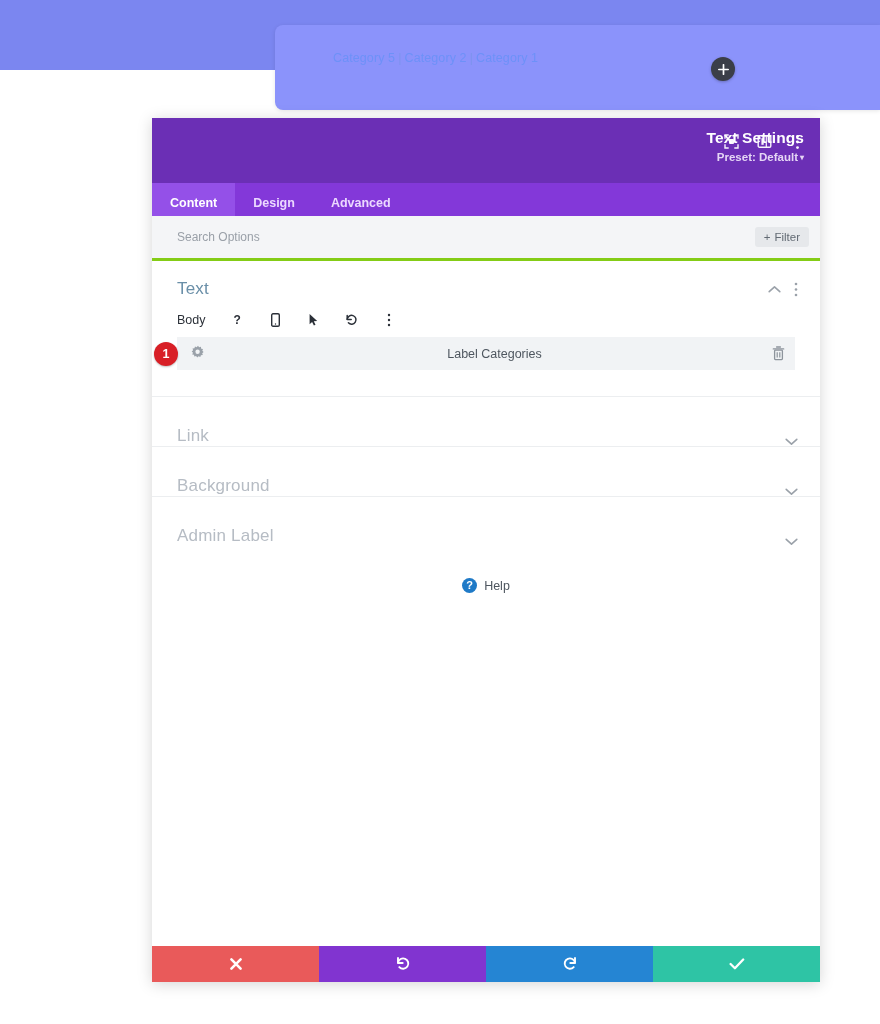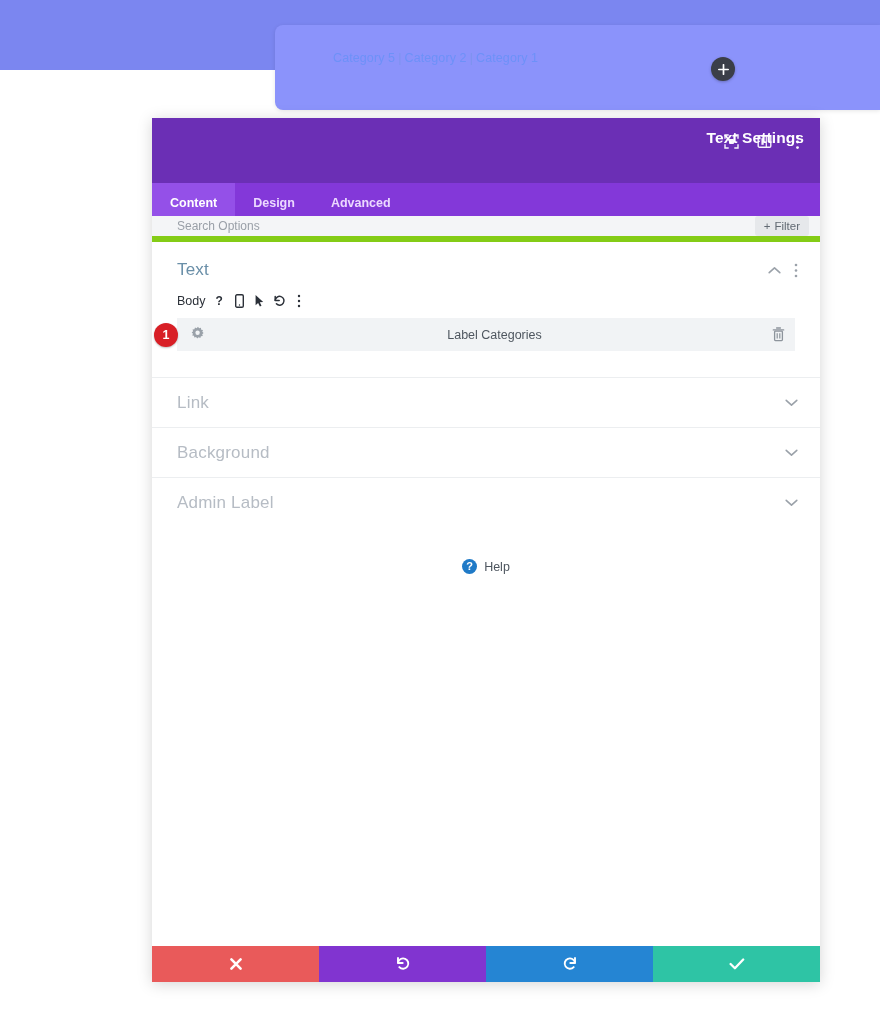--- a/index.html
+++ b/index.html
@@ -141,23 +141,23 @@
     font-weight: bold;
     cursor: pointer;
   }
   .tab.active {
     background: #9450e8;
     color: #ffffff;
   }
 
   
   .search-bar {
-    height: 26px;
+    height: 45px;
     background: #f4f5f7;
-    border-bottom: 6px solid #84cc16;
+    border-bottom: 3px solid #84cc16;
     display: flex;
     align-items: center;
     padding: 0 11px 0 25px;
     flex: 0 0 auto;
     position: relative;
   }
   .search-input {
     border: none;
     background: transparent;
     outline: none;
@@ -205,21 +205,21 @@
     margin-left: auto;
     display: flex;
     align-items: center;
     gap: 13px;
   }
   .sec-act { cursor: pointer; display:flex; align-items:center; }
 
   .field-label-row {
     display: flex;
     align-items: center;
-    gap: 7px;
+    gap: 25px;
     padding: 6px 25px 6px 25px;
   }
   .field-label {
     font-size: 12.5px;
     color: #2b3038;
   }
   .flabel-icon {
     width: 13px; height: 14px;
     display: flex; align-items: center; justify-content: center;
     cursor: pointer;
@@ -270,21 +270,21 @@
     align-items: center;
   }
 
   .section-spacer { height: 26px; }
 
   
   .section-collapsed {
     height: 50px;
     border-top: 1px solid #eceef0;
     display: flex;
-    align-items: center;
+    align-items: flex-end;
     padding: 0 22px 0 25px;
     cursor: pointer;
   }
   .section-collapsed:last-of-type { border-bottom: 1px solid #eceef0; }
   .section-collapsed-title {
     font-size: 17px;
     color: #b6bcc4;
     font-weight: normal;
     letter-spacing: 0.2px;
   }
@@ -357,20 +357,23 @@
         <path d="M5.5 0.8 L5.5 10.2 M0.8 5.5 L10.2 5.5" stroke="#ffffff" stroke-width="1.7" stroke-linecap="round"></path>
       </svg>
     </div>
   </div>
 </div>
 
 <div class="settings-modal">
 
   <div class="modal-header">
     <div class="modal-title">Text Settings</div>
+    <div class="modal-preset">
+      <span>Preset: Default</span><span class="caret">▾</span>
+    </div>
 
     <div class="header-icons">
       <div class="hicon">
         <svg width="15" height="15" viewBox="0 0 15 15" aria-hidden="true">
           <path d="M1 4 V1 H4 M11 1 H14 V4 M14 11 V14 H11 M4 14 H1 V11" fill="none" stroke="#ffffff" stroke-width="1.4" stroke-linecap="square"></path>
           <rect x="5" y="5" width="5" height="5" rx="1" fill="#ffffff"></rect>
         </svg>
       </div>
       <div class="hicon">
         <svg width="15" height="15" viewBox="0 0 15 15" aria-hidden="true">

